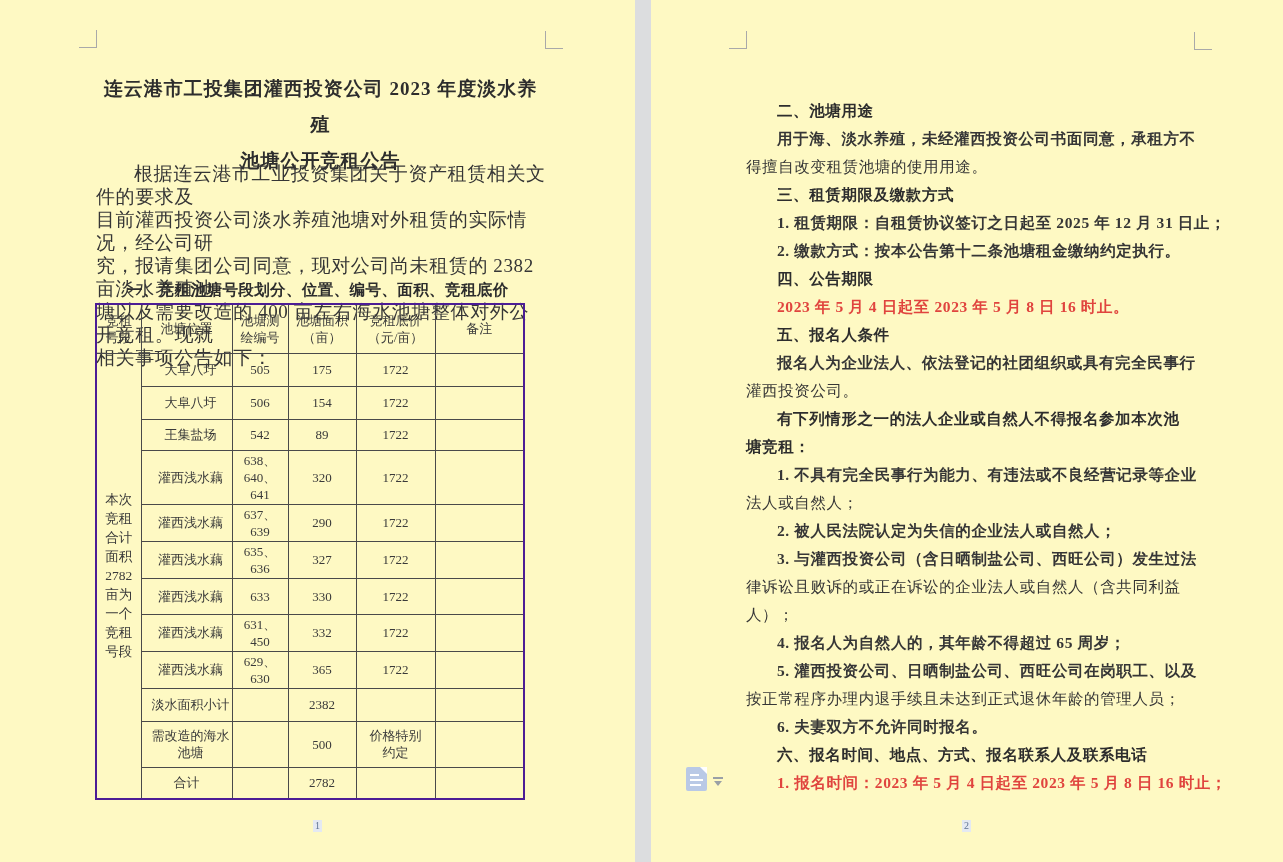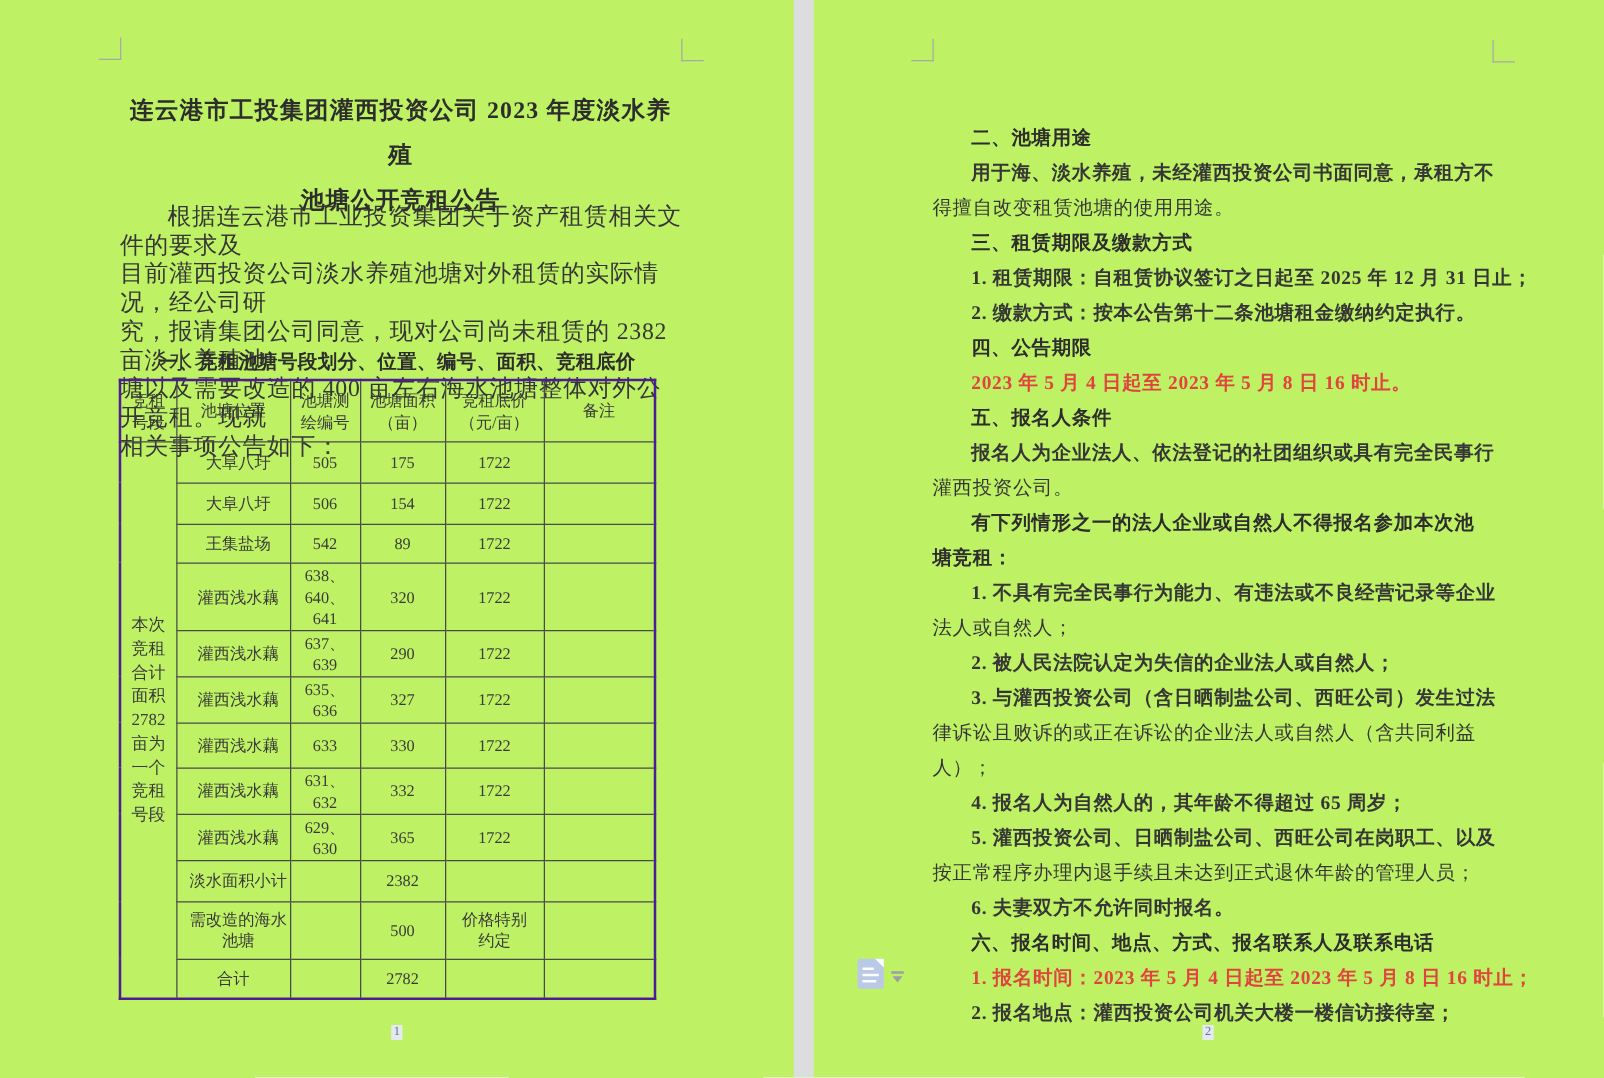--- a/index.html
+++ b/index.html
@@ -1,16 +1,16 @@
 <!DOCTYPE html>
 <html><head>
 <meta charset="utf-8">
 <style>
   html,body{margin:0;padding:0;background:#ffffff;}
-  .canvas{position:relative;width:1283px;height:862px;background:#bef264;overflow:hidden;
+  .canvas{position:relative;width:1283px;height:862px;background:#fef9c3;overflow:hidden;
           font-family:"Liberation Serif","DejaVu Serif",serif;color:#363636;}
   .divider{position:absolute;left:635px;top:0;width:16px;height:862px;background:#dcdddf;}
   
   .crop{position:absolute;width:17px;height:17px;border-color:#a9a9a9;border-style:solid;border-width:0;}
   .crop.lp-tl{left:79px;top:30px;border-right-width:1px;border-bottom-width:1px;}
   .crop.lp-tr{left:545px;top:31px;border-left-width:1px;border-bottom-width:1px;}
   .crop.rp-tl{left:729px;top:31px;border-right-width:1px;border-bottom-width:1px;}
   .crop.rp-tr{left:1194px;top:32px;border-left-width:1px;border-bottom-width:1px;}
 
   .title{position:absolute;left:96px;top:71px;width:449px;text-align:center;
@@ -155,21 +155,21 @@
       </tr>
       <tr class="r7">
         <td class="loc">灌西浅水藕</td>
         <td>633</td>
         <td>330</td>
         <td>1722</td>
         <td></td>
       </tr>
       <tr class="r8">
         <td class="loc">灌西浅水藕</td>
-        <td>631、632</td>
+        <td>631、450</td>
         <td>332</td>
         <td>1722</td>
         <td></td>
       </tr>
       <tr class="r9">
         <td class="loc">灌西浅水藕</td>
         <td>629、630</td>
         <td>365</td>
         <td>1722</td>
         <td></td>
@@ -221,21 +221,20 @@
     <div class="ln i">2. 被人民法院认定为失信的企业法人或自然人；</div>
     <div class="ln i">3. 与灌西投资公司（含日晒制盐公司、西旺公司）发生过法</div>
     <div class="ln">律诉讼且败诉的或正在诉讼的企业法人或自然人（含共同利益</div>
     <div class="ln">人）；</div>
     <div class="ln i">4. 报名人为自然人的，其年龄不得超过 65 周岁；</div>
     <div class="ln i">5. 灌西投资公司、日晒制盐公司、西旺公司在岗职工、以及</div>
     <div class="ln">按正常程序办理内退手续且未达到正式退休年龄的管理人员；</div>
     <div class="ln i">6. 夫妻双方不允许同时报名。</div>
     <div class="ln i b">六、报名时间、地点、方式、报名联系人及联系电话</div>
     <div class="ln i r">1. 报名时间：2023 年 5 月 4 日起至 2023 年 5 月 8 日 16 时止；</div>
-    <div class="ln i">2. 报名地点：灌西投资公司机关大楼一楼信访接待室；</div>
   </div>
 
   <div class="pagenum p2">2</div>
 
   <div class="paste-btn">
     <div class="paste-doc">
       <div class="fold"></div>
       <div class="l1"></div>
       <div class="l2"></div>
       <div class="l3"></div>

